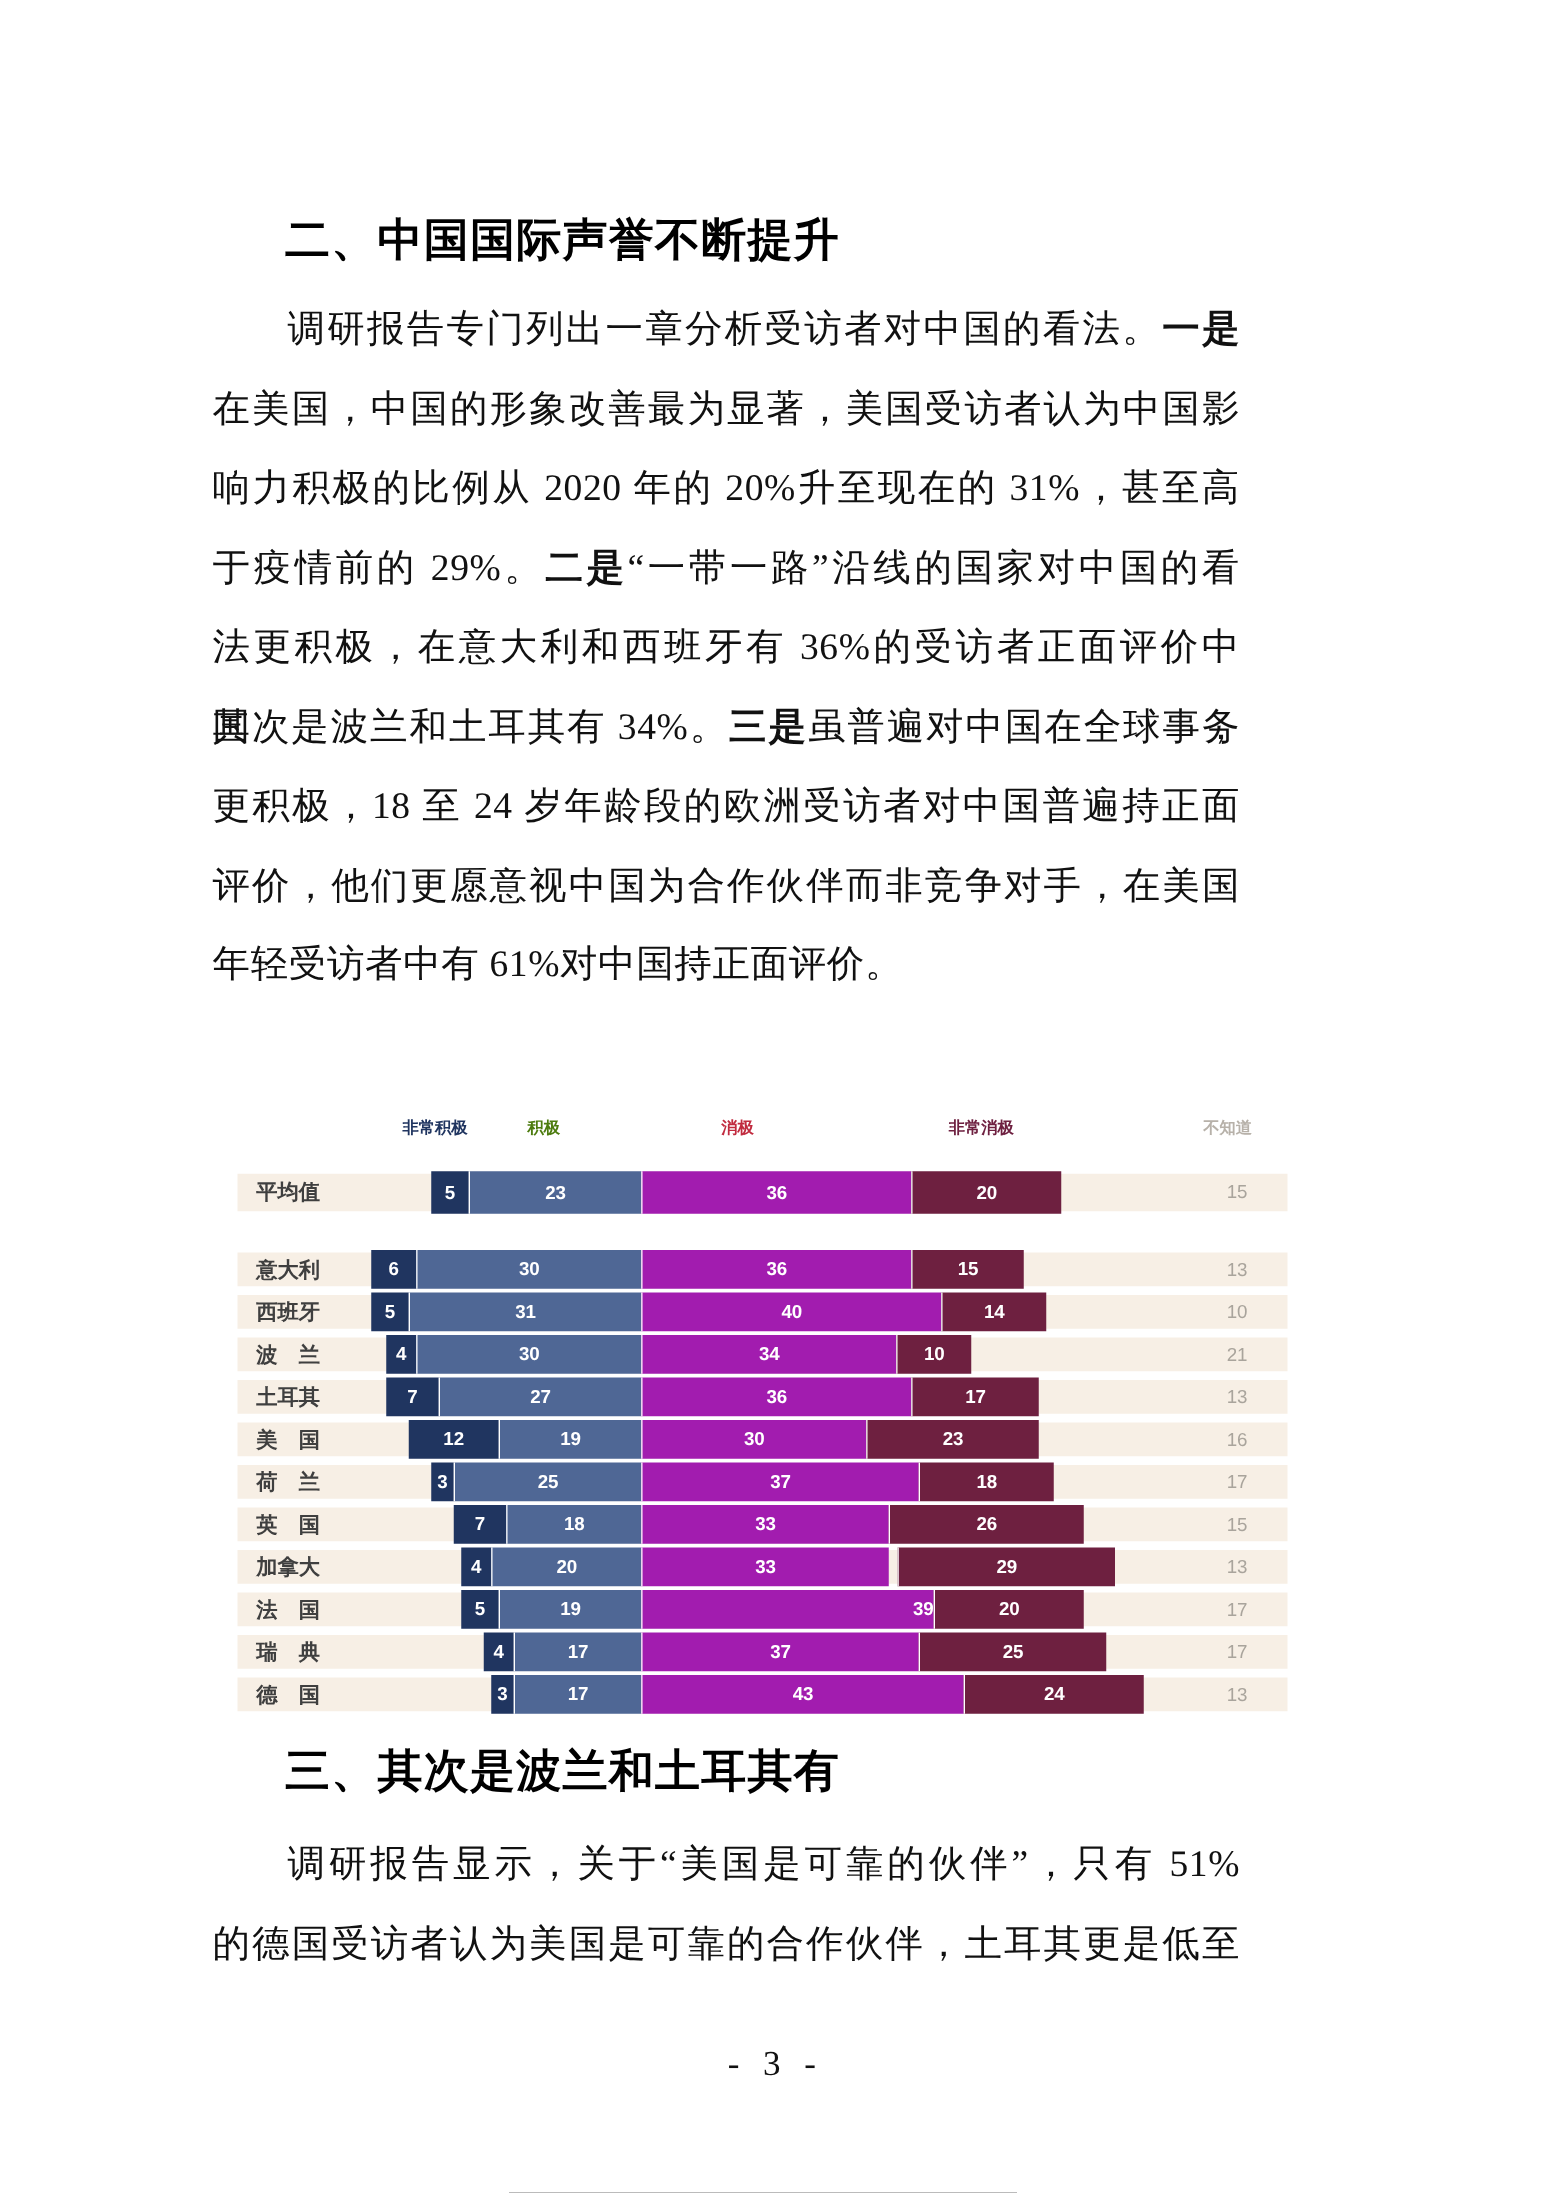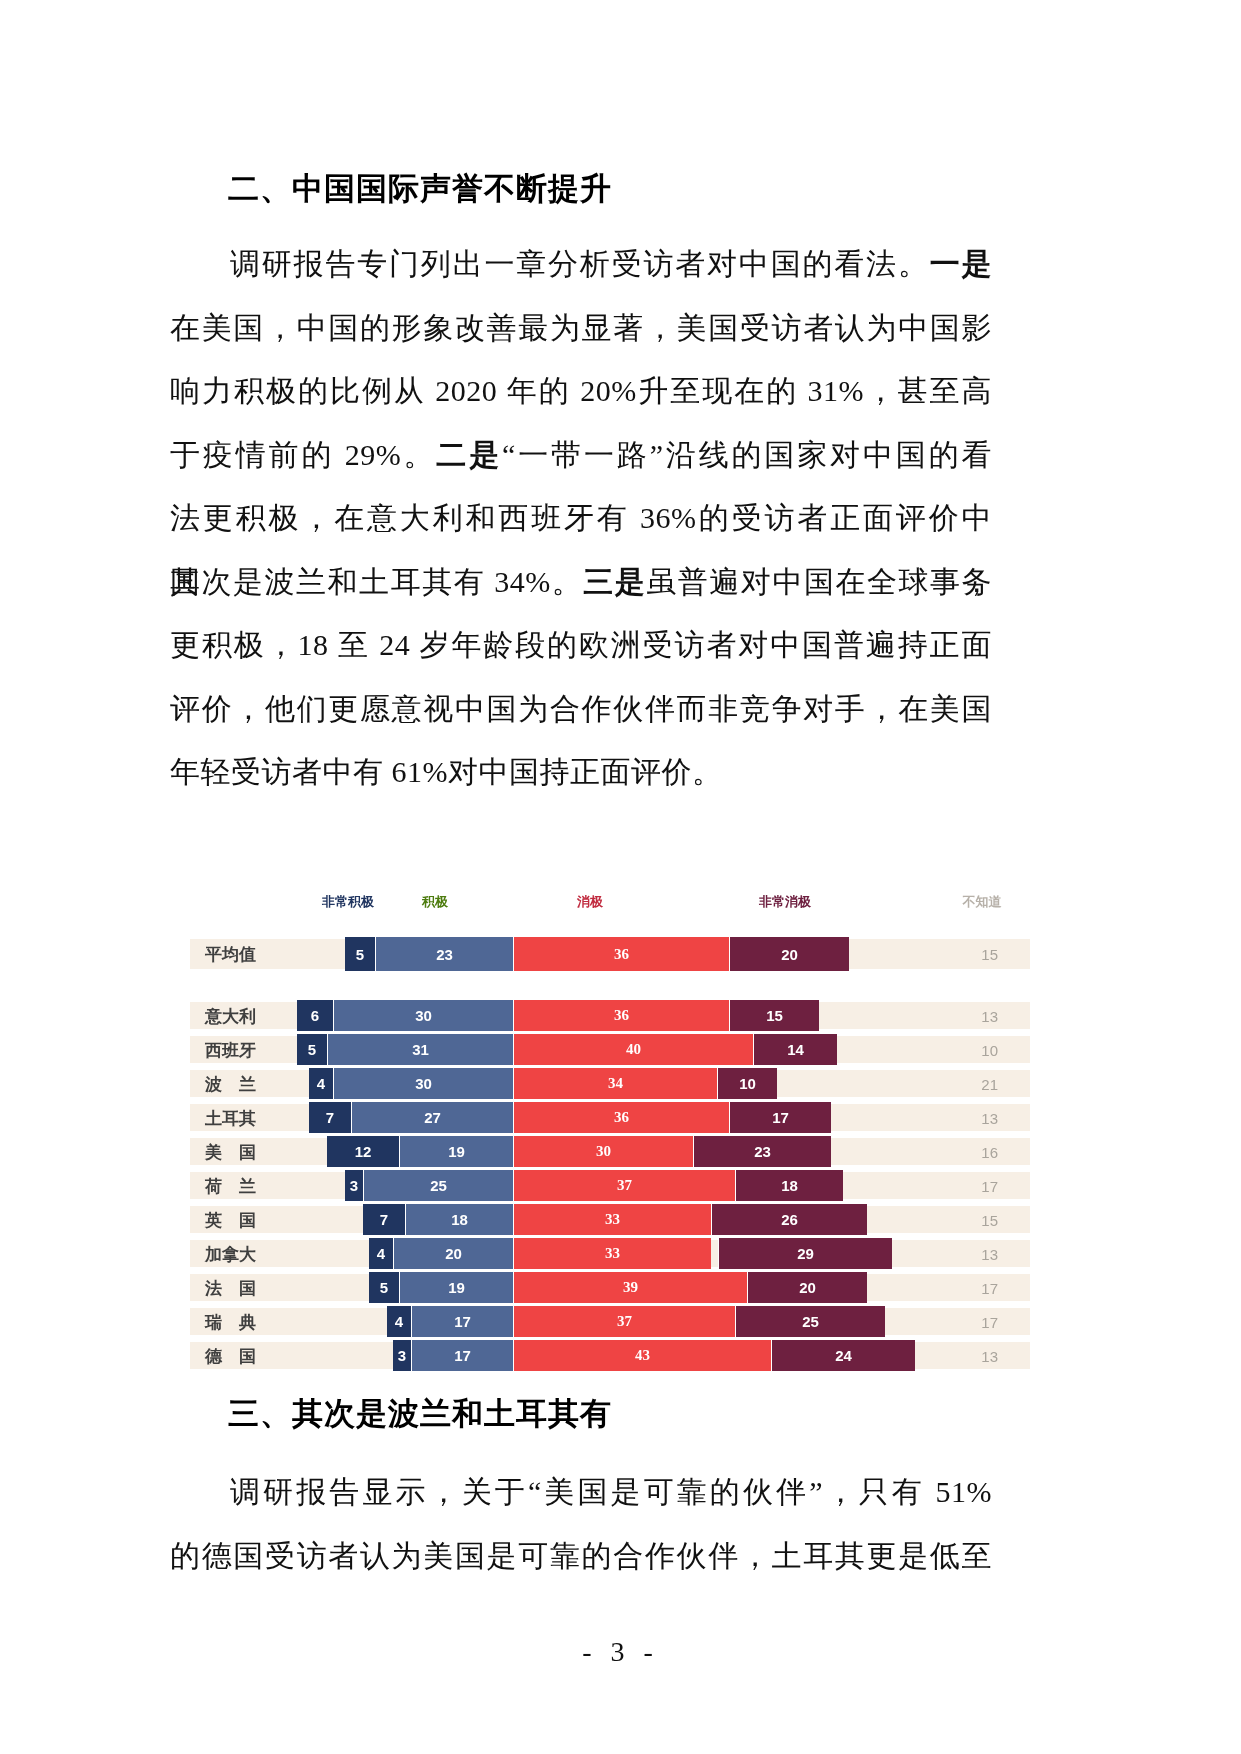--- a/index.html
+++ b/index.html
@@ -4,21 +4,21 @@
 <style>
   html,body{margin:0;padding:0;background:#888;}
   .page{
     position:relative;width:1241px;height:1754px;margin:0 auto;
     background:#ffffff;overflow:hidden;
     font-family:"Liberation Serif","DejaVu Serif",serif;color:#111;
   }
   .h-sec{
     position:absolute;left:228px;margin:0;
     font-family:Liberation Serif, serif;
-    font-size:31px;font-weight:700;color:#000;letter-spacing:1px;white-space:nowrap;
+    font-size:36px;font-weight:700;color:#000;letter-spacing:1px;white-space:nowrap;
   }
   .para{position:absolute;left:170px;width:822px;}
   .tline{
     height:63.5px;line-height:63.5px;font-size:30px;
     text-align:justify;text-align-last:justify;white-space:normal;
     letter-spacing:0.5px;
   }
   .tline.lastline{text-align-last:left;}
   .tline.indent{padding-left:60px;}
   .tline b{font-weight:700;}
@@ -45,21 +45,21 @@
   }
   .bar{
     position:absolute;top:-2px;bottom:-2px;
     display:flex;align-items:center;justify-content:center;
     font-size:15px;font-weight:700;color:#ffffff;
     box-sizing:border-box;border-left:1px solid #fff;
   }
   .bar.first{border-left:none;}
   .b-vp{background:#203560;}
   .b-p{background:#4f6795;}
-  .b-n{background:#ef4444;font-family:Liberation Serif, serif;}
+  .b-n{background:#a21caf;}
   .b-vn{background:#6e2040;}
   .dkval{
     position:absolute;right:32px;top:50%;transform:translateY(-50%);
     font-size:15px;color:#a9a49c;
   }
   .footer{
     position:absolute;left:0;width:100%;top:1636px;text-align:center;
     font-size:28px;color:#111;letter-spacing:6px;
   }
 </style>
@@ -236,21 +236,21 @@
           <span class="dkval">13</span>
         </div>
         <div class="crow">
           <span class="rlabel">法　国</span>
           <div class="bar b-vp first" style="left: 179px; width: 30px;">
             <span>5</span>
           </div>
           <div class="bar b-p" style="left: 209px; width: 114px;">
             <span>19</span>
           </div>
-          <div class="bar b-n" style="left: 323px; width: 234px;">
+          <div class="bar b-n" style="left: 323px; width: 234px; justify-content: flex-end;">
             <span>39</span>
           </div>
           <div class="bar b-vn" style="left: 557px; width: 120px;">
             <span>20</span>
           </div>
           <span class="dkval">17</span>
         </div>
         <div class="crow">
           <span class="rlabel">瑞　典</span>
           <div class="bar b-vp first" style="left: 197px; width: 24px;">

